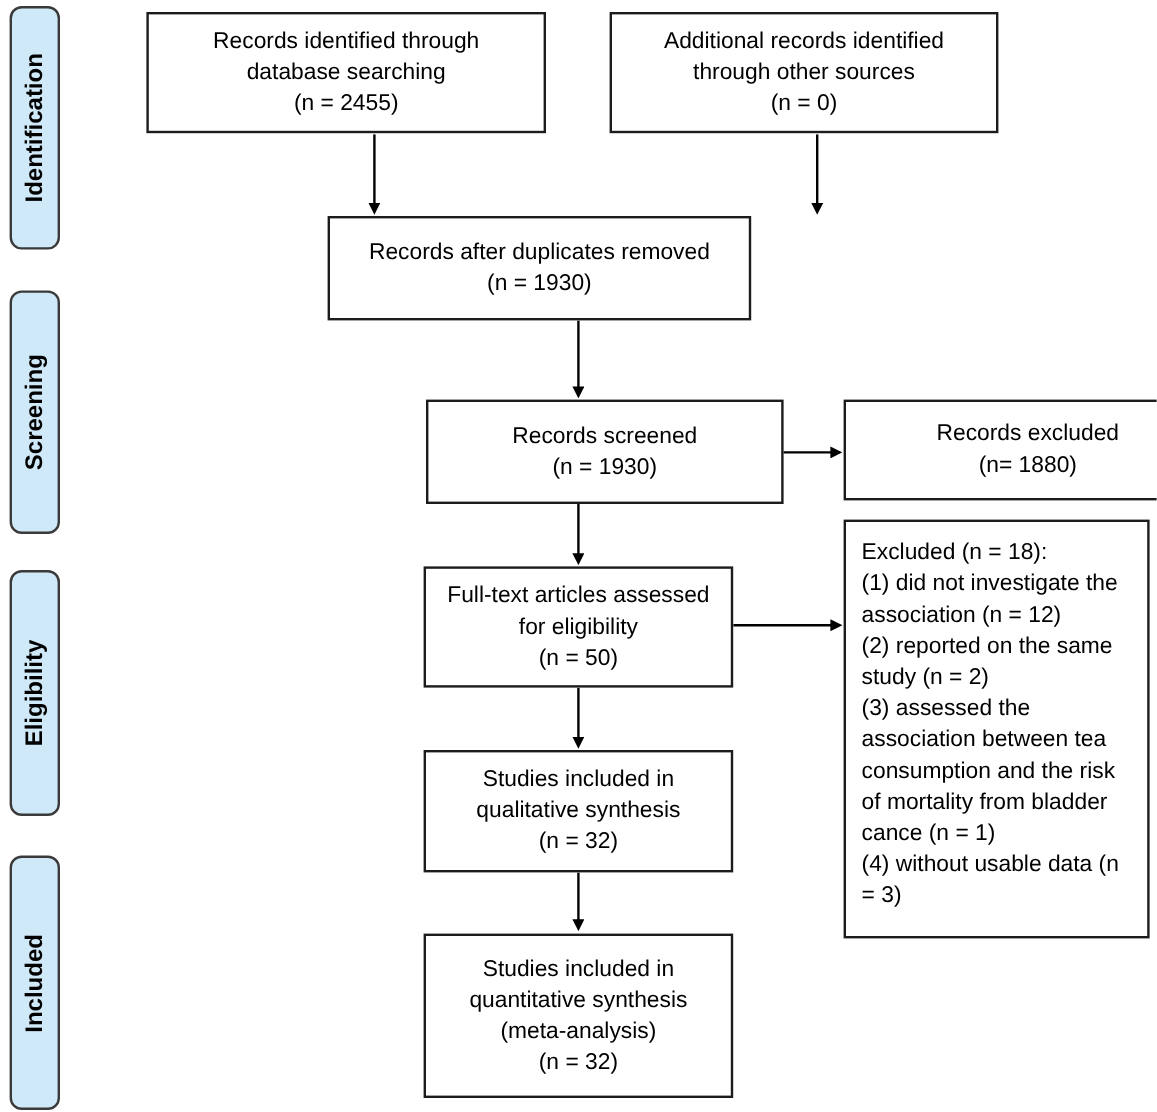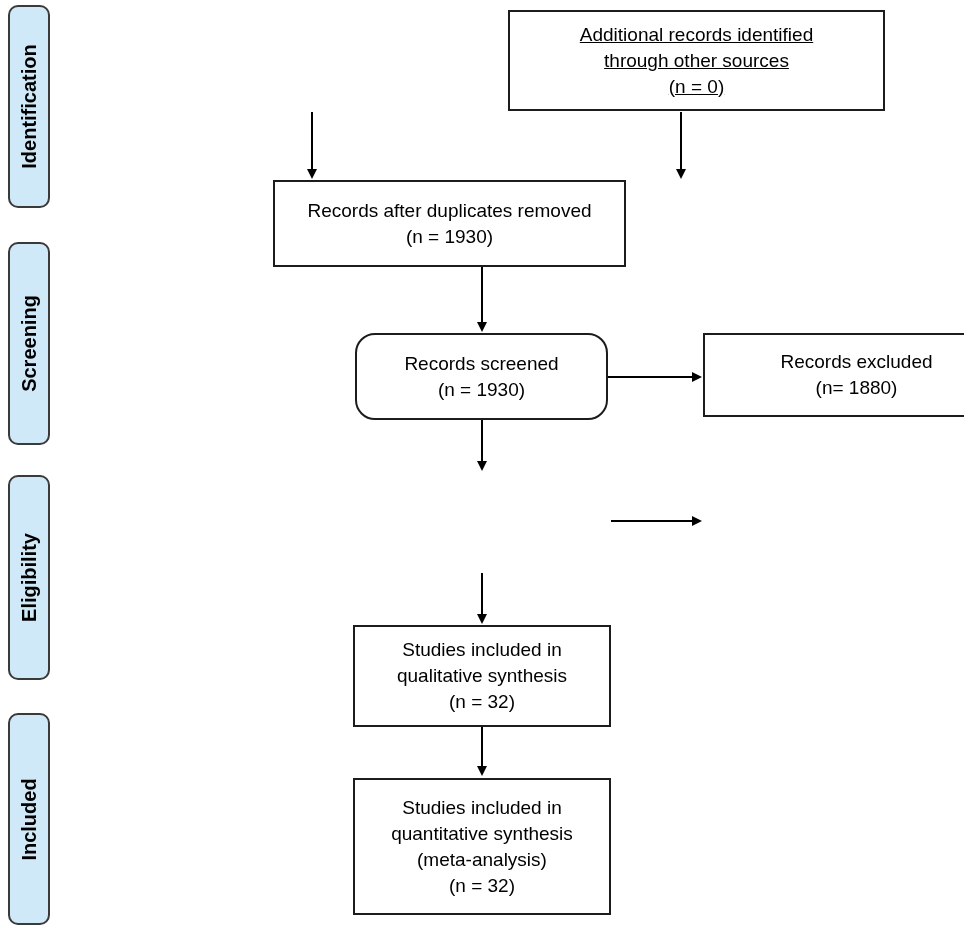--- a/index.html
+++ b/index.html
@@ -91,35 +91,53 @@
   <div class="stage-tab" style="left:8px; top:242px; width:42px; height:203px;">
     <span class="vlabel">Screening</span>
   </div>
   <div class="stage-tab" style="left:8px; top:475px; width:42px; height:205px;">
     <span class="vlabel">Eligibility</span>
   </div>
   <div class="stage-tab" style="left:8px; top:713px; width:42px; height:212px;">
     <span class="vlabel">Included</span>
   </div>
 
+  <div class="flowbox" style="left:122px; top:10px; width:333px; height:101px;">Records identified through
+database searching
+(n = 2455)</div>
 
-  <div class="flowbox" style="left:508px; top:10px; width:377px; height:101px;text-decoration:underline;">Additional records identified
+  <div class="flowbox" style="left:508px; top:10px; width:324px; height:101px;">Additional records identified
 through other sources
 (n = 0)</div>
 
   <div class="flowbox" style="left:273px; top:180px; width:353px; height:87px;">Records after duplicates removed
 (n = 1930)</div>
 
-  <div class="flowbox" style="left:355px; top:333px; width:253px; height:87px;border-radius:20px;">Records screened
+  <div class="flowbox" style="left:355px; top:333px; width:298px; height:87px;">Records screened
 (n = 1930)</div>
 
   <div class="flowbox" style="left:703px; top:333px; width:307px; height:84px;">Records excluded
 (n= 1880)</div>
 
+  <div class="flowbox" style="left:353px; top:472px; width:258px; height:101px;">Full-text articles assessed
+for eligibility
+(n = 50)</div>
 
+  <div class="flowbox left-text" style="left:703px; top:433px; width:255px; height:349px;">Excluded (n = 18):
+(1) did not investigate the
+association (n = 12)
+(2) reported on the same
+study (n = 2)
+(3) assessed the
+association between tea
+consumption and the risk
+of mortality from bladder
+cance (n = 1)
+(4) without usable data (n
+= 3)</div>
 
   <div class="flowbox" style="left:353px; top:625px; width:258px; height:102px;">Studies included in
 qualitative synthesis
 (n = 32)</div>
 
   <div class="flowbox" style="left:353px; top:778px; width:258px; height:137px;">Studies included in
 quantitative synthesis
 (meta-analysis)
 (n = 32)</div>
 

